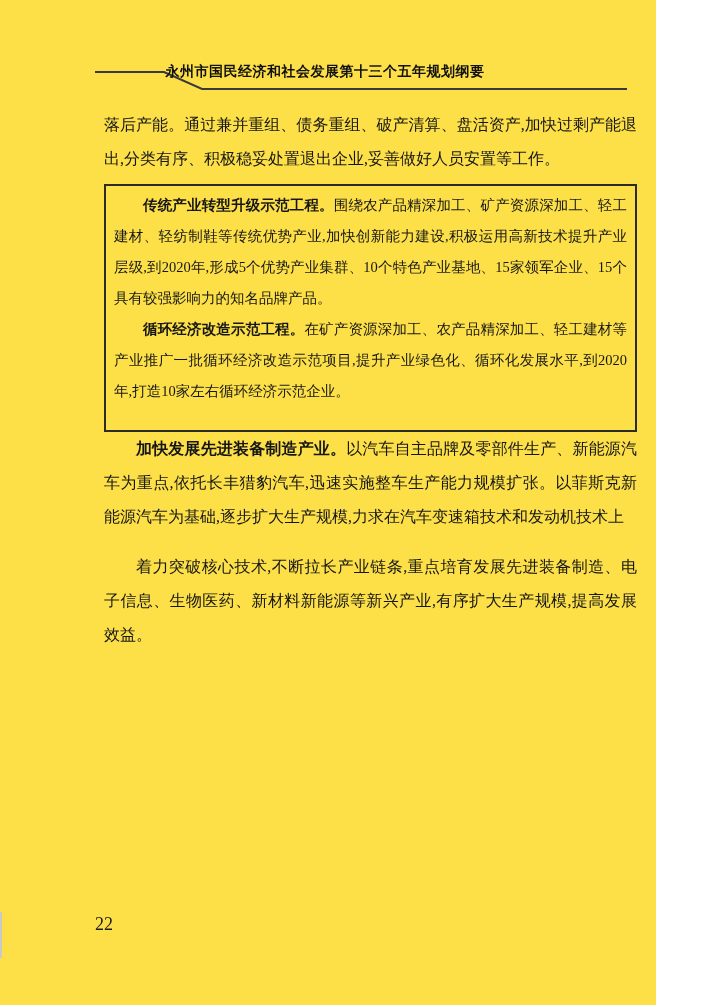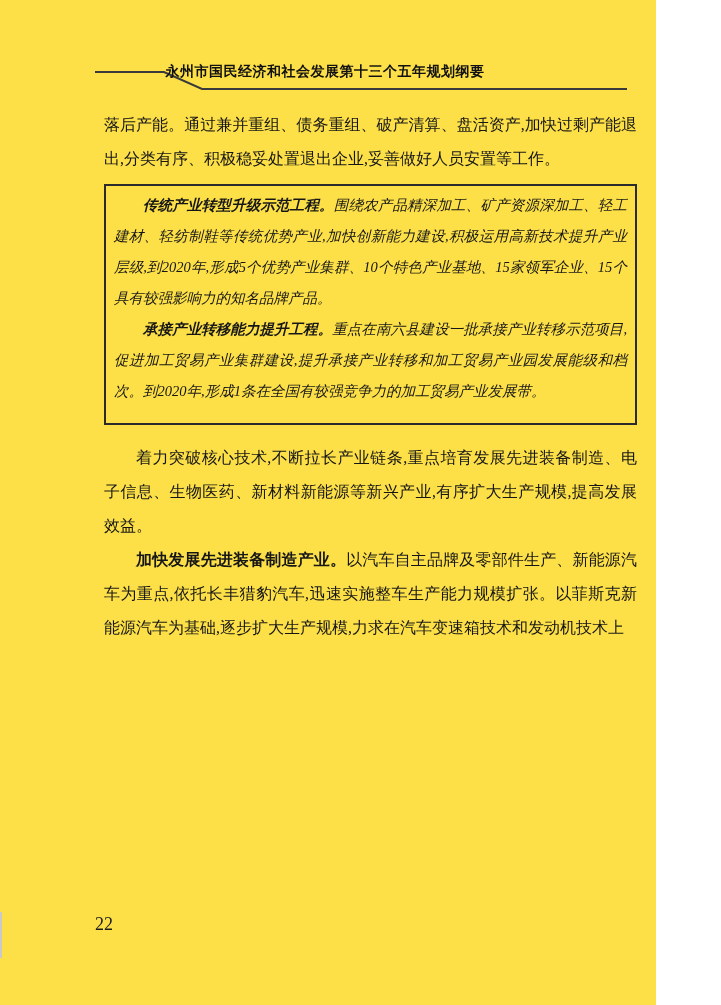--- a/index.html
+++ b/index.html
@@ -33,21 +33,21 @@
 
   
   .feature-box{margin-top:8px;border:2px solid #2b2b2b;}
   .feature-box-title{
     border-bottom:2px solid #2b2b2b;
     text-align:center;font-size:15px;line-height:22px;padding:1px 0;
     font-weight:bold;font-style:italic;
     letter-spacing:1px;color:#111;
     font-family:"Liberation Serif","DejaVu Serif",serif;
   }
-  .feature-box-body{padding:4px 8px 16px 8px;font-style:italic;}
+  .feature-box-body{padding:4px 8px 23px 8px;}
   .box-p{
     margin:0;font-size:14.5px;line-height:31px;
     text-align:justify;text-indent:2em;color:#161616;
   }
   .box-p b{font-weight:bold;}
 
   .section-heading{
     margin:18px 0 0 0;text-align:center;
     font-family:"Liberation Sans","DejaVu Sans",sans-serif;
     font-weight:bold;font-size:19px;line-height:26px;color:#141414;
@@ -71,28 +71,28 @@
   <div class="hdr-title">永州市国民经济和社会发展第十三个五年规划纲要</div>
 
   <div class="content">
 
     <p class="body-p">落后产能。通过兼并重组、债务重组、破产清算、盘活资产,加快过剩产能退出,分类有序、积极稳妥处置退出企业,妥善做好人员安置等工作。</p>
 
 
     <div class="feature-box">
       <div class="feature-box-body">
         <p class="box-p"><b>传统产业转型升级示范工程。</b><span>围绕农产品精深加工、矿产资源深加工、轻工建材、轻纺制鞋等传统优势产业,加快创新能力建设,积极运用高新技术提升产业层级,到2020年,形成5个优势产业集群、10个特色产业基地、15家领军企业、15个具有较强影响力的知名品牌产品。</span></p>
-        <p class="box-p"><b>承接产业转移能力提升工程。</b><span>重点在南六县建设一批承接产业转移示范项目,促进加工贸易产业集群建设,提升承接产业转移和加工贸易产业园发展能级和档次。到2020年,形成1条在全国有较强竞争力的加工贸易产业发展带。</span></p>
+        <p class="box-p"><b>循环经济改造示范工程。</b><span>在矿产资源深加工、农产品精深加工、轻工建材等产业推广一批循环经济改造示范项目,提升产业绿色化、循环化发展水平,到2020年,打造10家左右循环经济示范企业。</span></p>
       </div>
     </div>
 
 
+    <p class="body-p indent"><b>加快发展先进装备制造产业。</b><span>以汽车自主品牌及零部件生产、新能源汽车为重点,依托长丰猎豹汽车,迅速实施整车生产能力规模扩张。以菲斯克新能源汽车为基础,逐步扩大生产规模,力求在汽车变速箱技术和发动机技术上</span></p>
+
     <p class="body-p indent after-heading">着力突破核心技术,不断拉长产业链条,重点培育发展先进装备制造、电子信息、生物医药、新材料新能源等新兴产业,有序扩大生产规模,提高发展效益。</p>
-
-    <p class="body-p indent"><b>加快发展先进装备制造产业。</b><span>以汽车自主品牌及零部件生产、新能源汽车为重点,依托长丰猎豹汽车,迅速实施整车生产能力规模扩张。以菲斯克新能源汽车为基础,逐步扩大生产规模,力求在汽车变速箱技术和发动机技术上</span></p>
 
   </div>
 
   <div class="page-number">22</div>
 
   <div class="scan-edge-right"></div>
   <div class="scan-edge-left"></div>
 
 </div>
 

